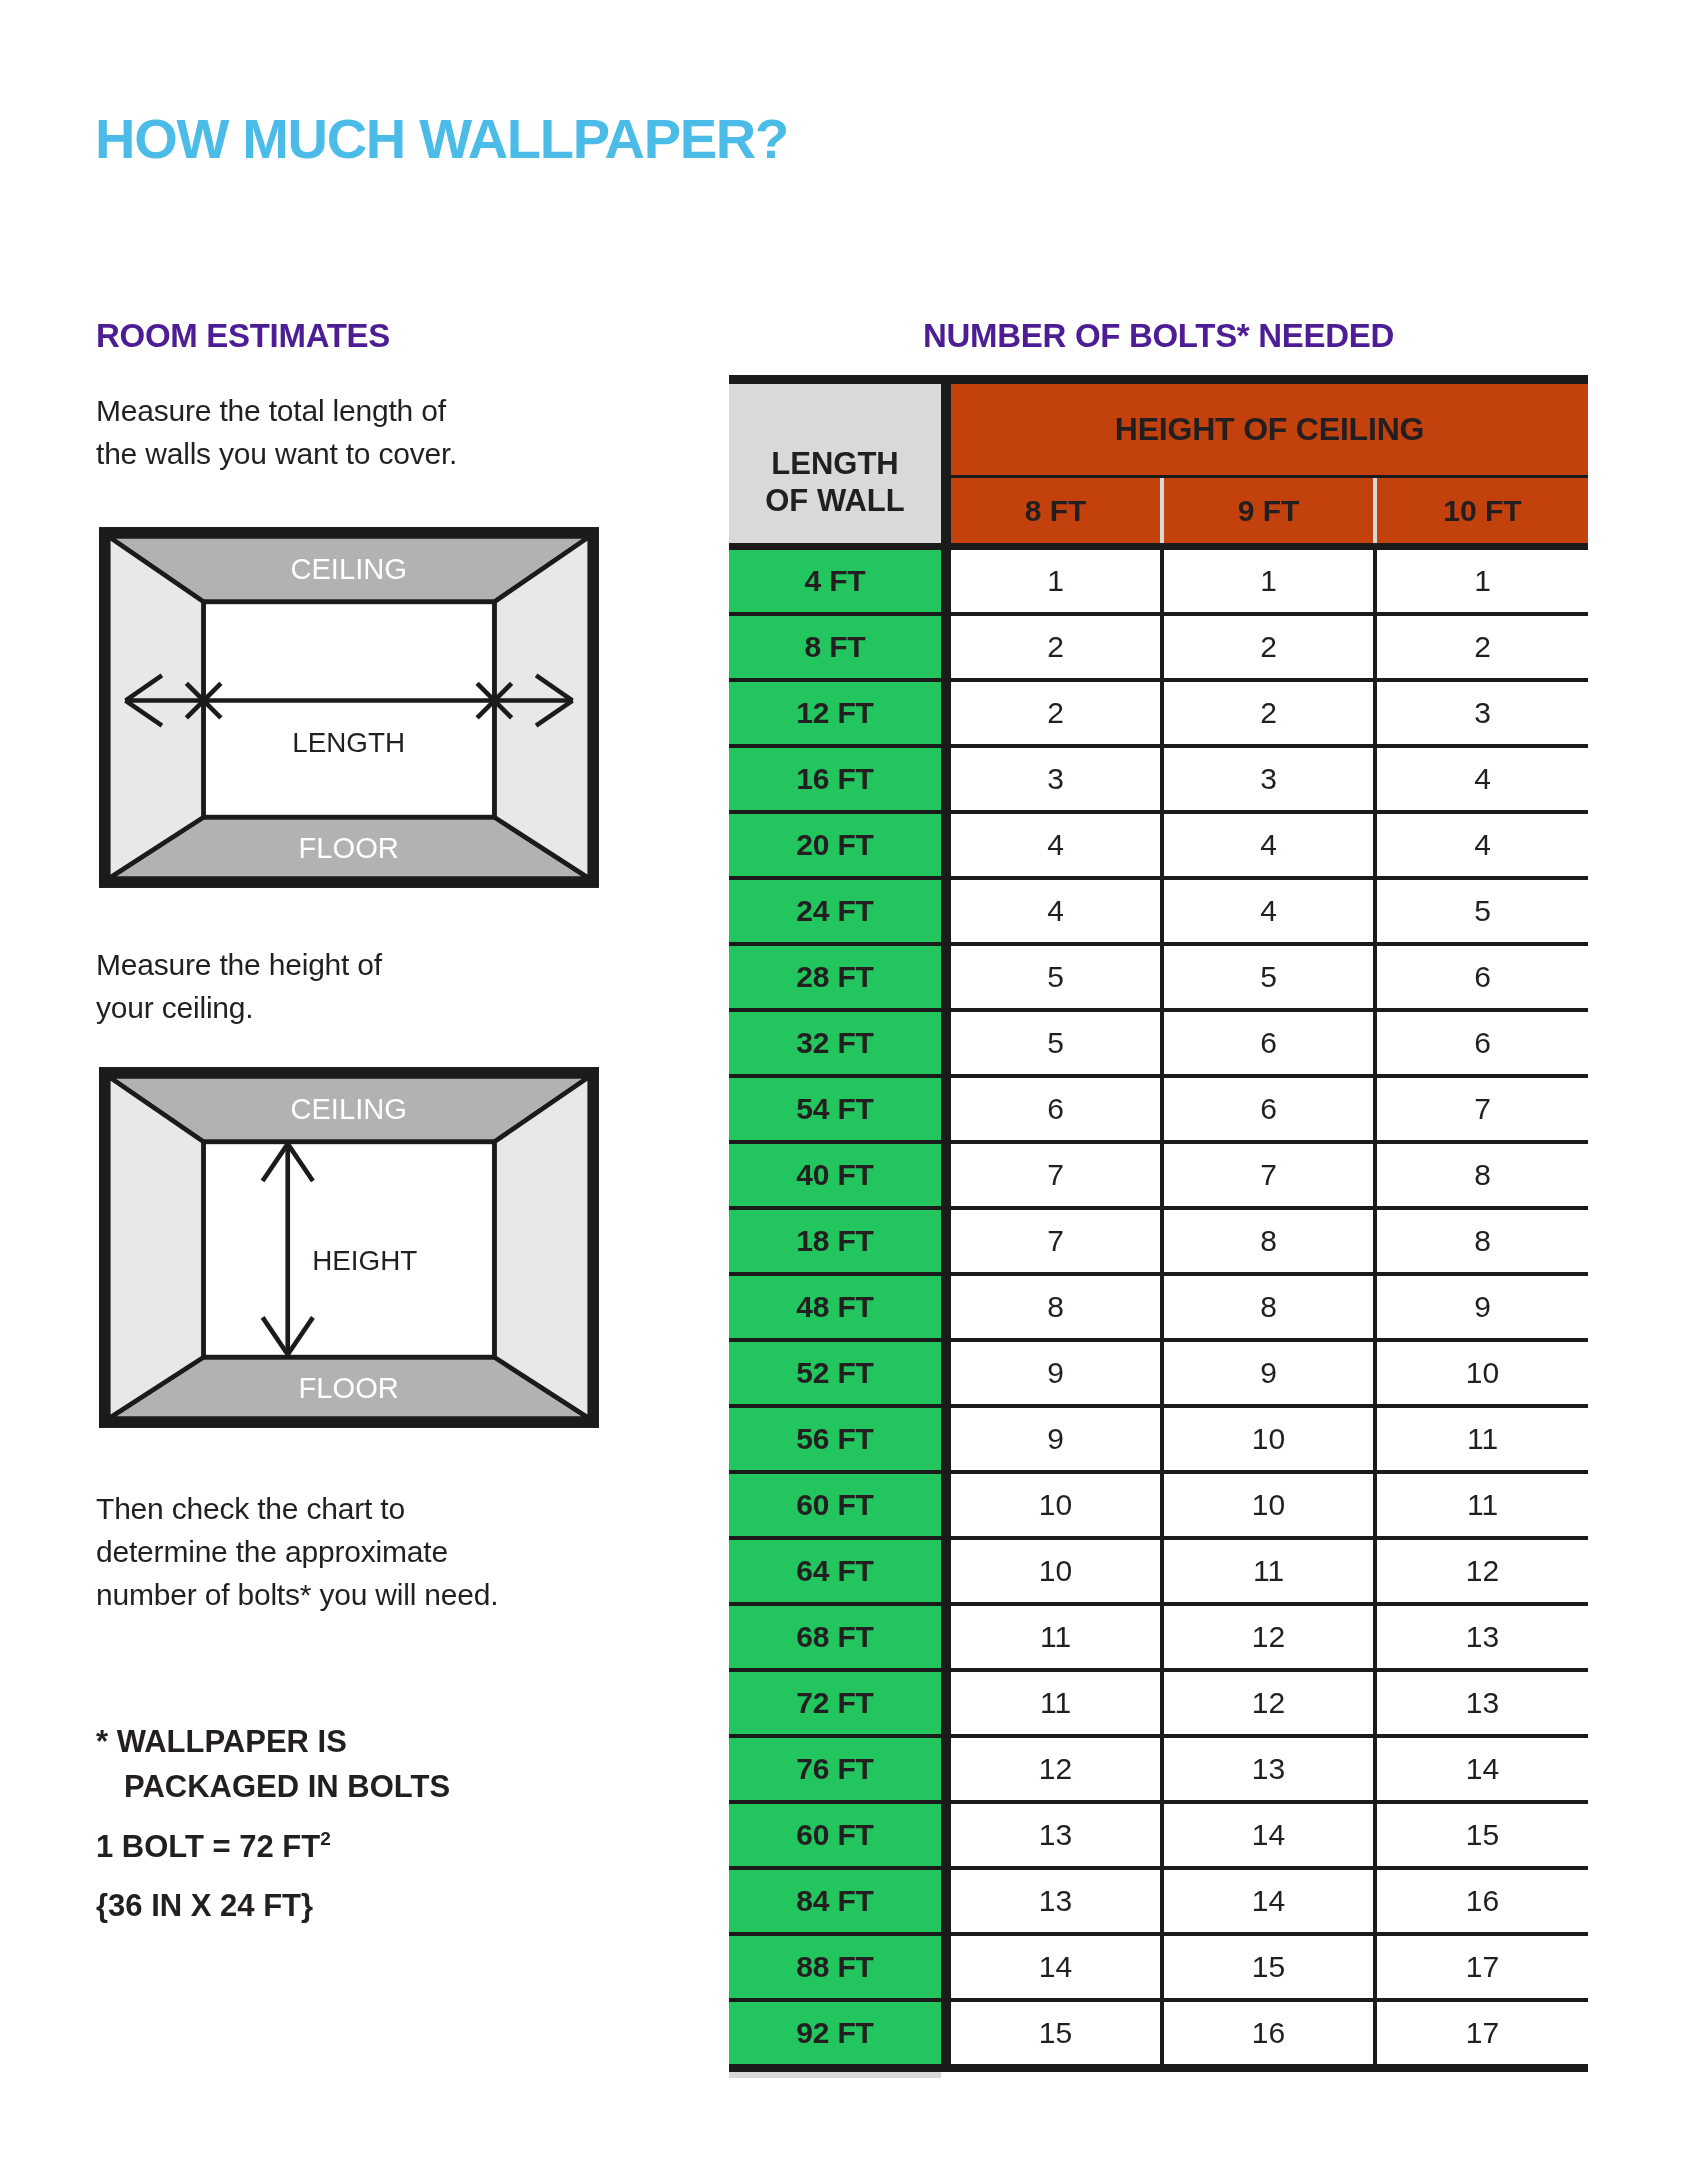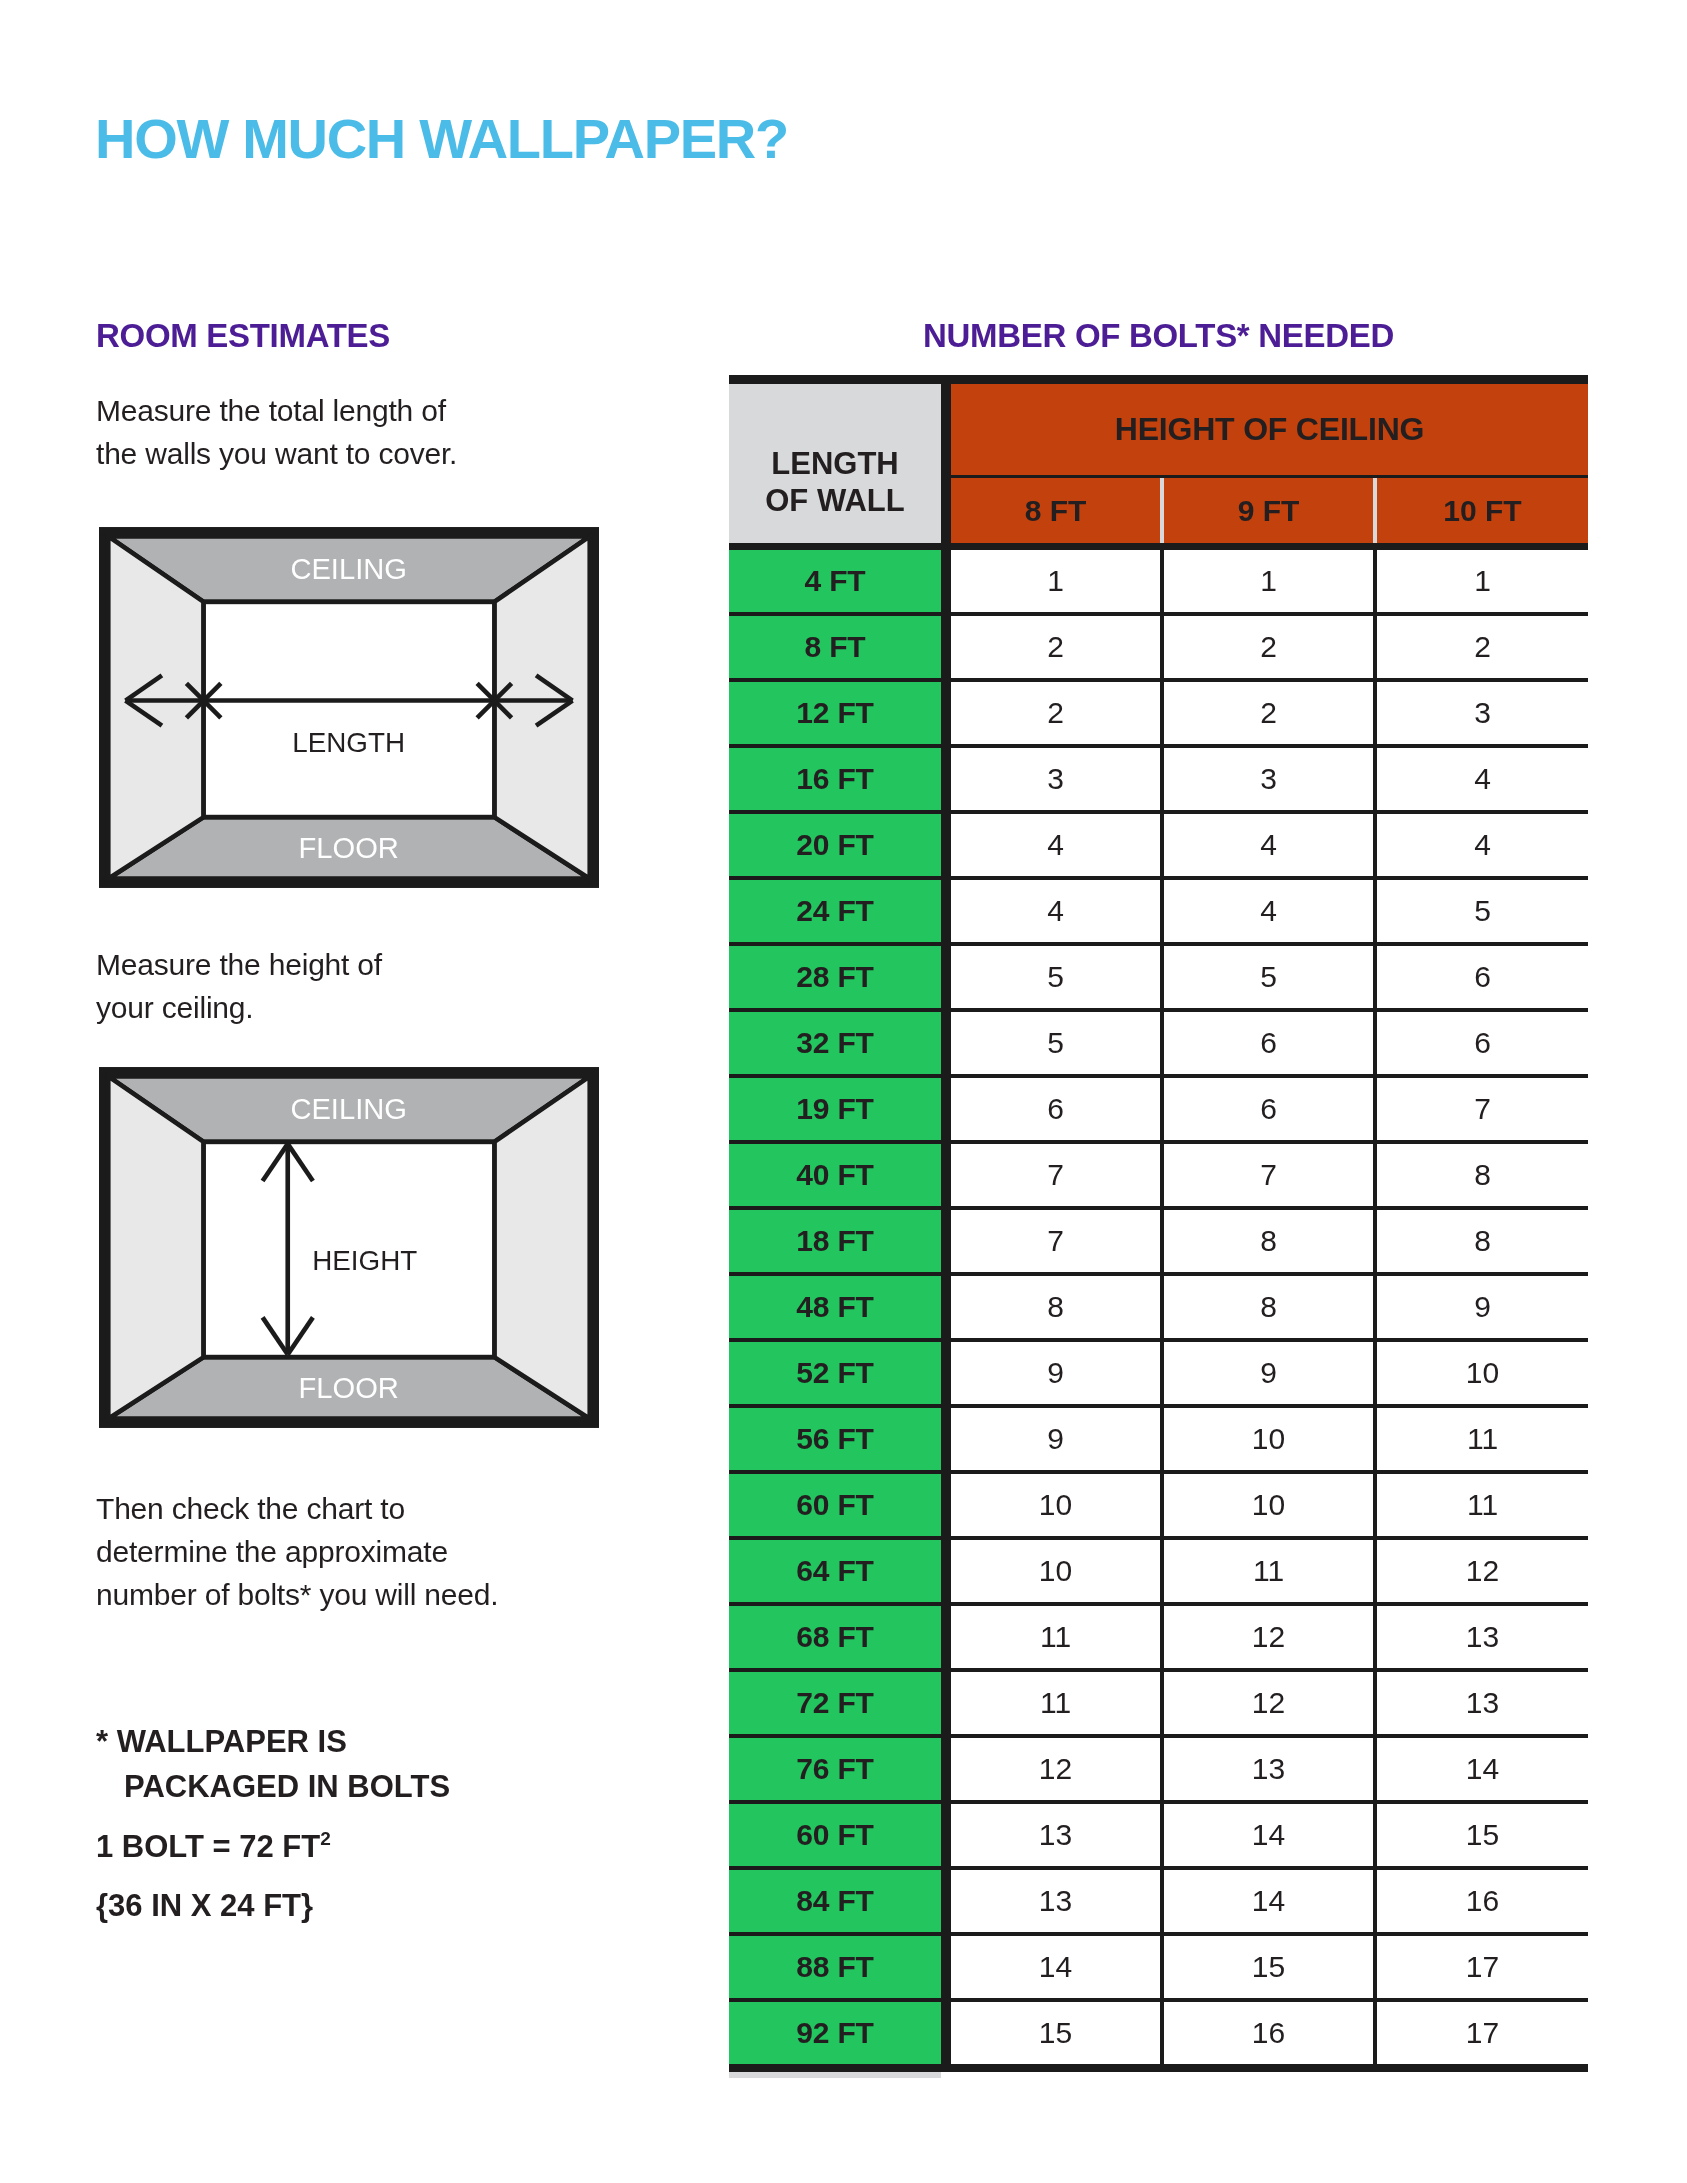--- a/index.html
+++ b/index.html
@@ -249,21 +249,21 @@
         <div class="t-row">
           <div class="t-rowlabel">32 FT</div>
           <div class="t-thickdiv"></div>
           <div class="t-cell c1">5</div>
           <div class="t-vdiv"></div>
           <div class="t-cell c2">6</div>
           <div class="t-vdiv"></div>
           <div class="t-cell c3">6</div>
         </div>
         <div class="t-row">
-          <div class="t-rowlabel">19 FT</div>
+          <div class="t-rowlabel">54 FT</div>
           <div class="t-thickdiv"></div>
           <div class="t-cell c1">6</div>
           <div class="t-vdiv"></div>
           <div class="t-cell c2">6</div>
           <div class="t-vdiv"></div>
           <div class="t-cell c3">7</div>
         </div>
         <div class="t-row">
           <div class="t-rowlabel">40 FT</div>
           <div class="t-thickdiv"></div>

